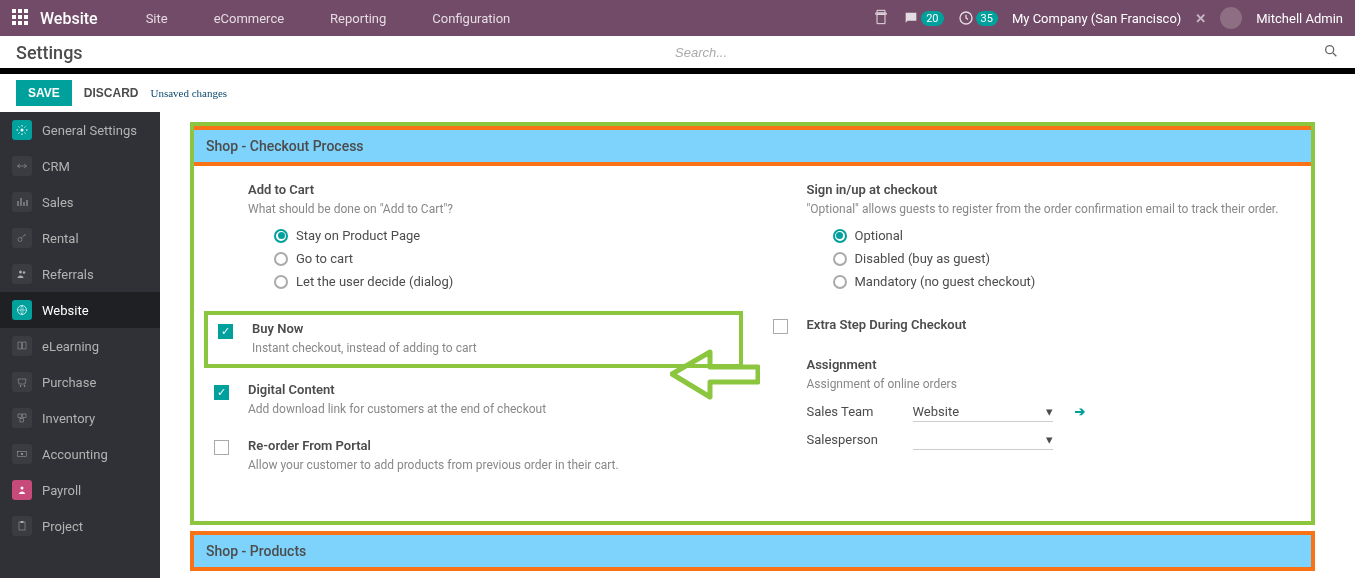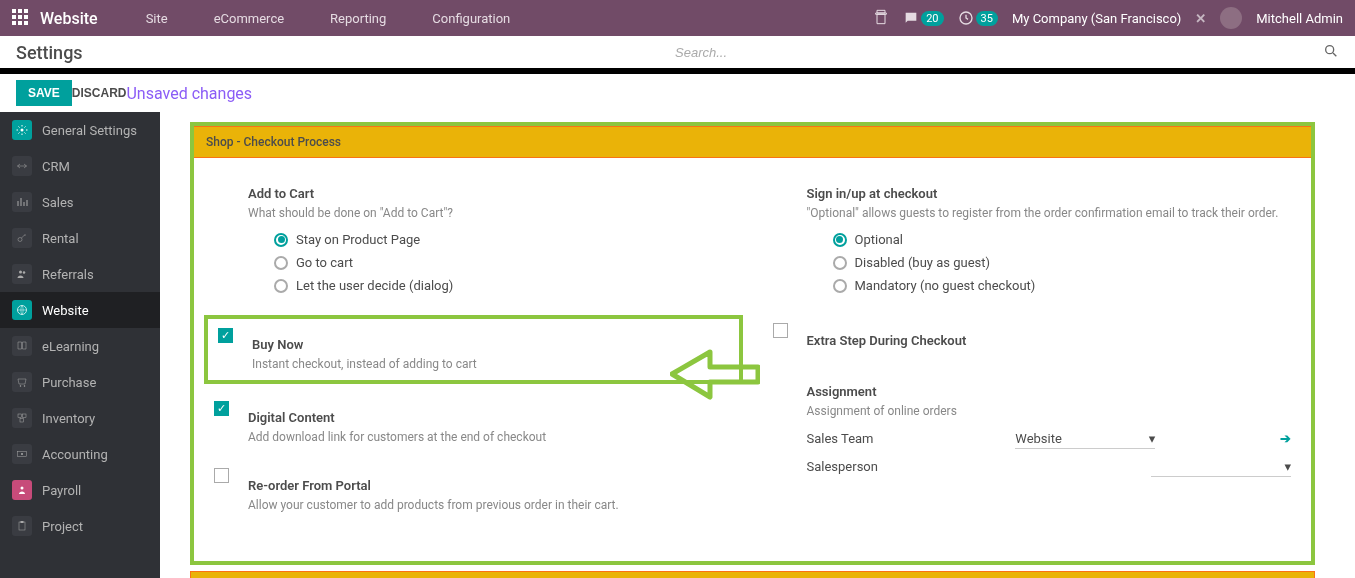--- a/index.html
+++ b/index.html
@@ -17,54 +17,54 @@
 .icon { width: 16px; height: 16px; fill: #e5dbe2; }
 .avatar { width: 22px; height: 22px; border-radius: 50%; background: #8d6e82; display:inline-block; }
 .company { cursor: pointer; }
 .tool-cross { font-weight: bold; opacity: .6; }
 .header2 { height: 38px; display: flex; align-items: center; padding: 0 16px; border-bottom: 6px solid #000000; }
 .header2 h1 { font-size: 18px; font-weight: 500; color: #4c4c4c; }
 .search-wrap { flex:1; display:flex; justify-content:flex-end; align-items:center; }
 .search-input { width: 640px; border: none; outline: none; font-size: 13px; color: #888; }
 .search-input::placeholder { color: #aaa; font-style: italic; }
 .search-icon { margin-left: 8px; }
-.actionbar { height: 38px; display:flex; align-items:center; padding: 0 16px; }
+.actionbar { height: 38px; display:flex; align-items:center; gap: 12px; padding: 0 16px; }
 .btn-save { background: #00a09d; color:#fff; border:none; padding: 6px 12px; font-weight:600; font-size: 12px; cursor:pointer; }
 .btn-discard { background:none; border:none; color:#4c4c4c; font-weight:600; font-size:12px; cursor:pointer; }
-.unsaved { color: #8b5cf6; font-size: 16px; }
+.unsaved { color: #0c4a6e; font-size: 11px; font-family: Liberation Serif, serif; }
 .main { display:flex; height: calc(578px - 36px - 38px - 38px); }
 .sidebar { width: 160px; background: #2f3136; overflow-y: auto; }
 .sidebar-item { display:flex; align-items:center; gap: 10px; padding: 8px 12px; color: #b3b3b3; cursor:pointer; font-size: 13px; }
 .sidebar-item.active { background: #1f2023; color: #fff; }
 .sidebar-item .sq { width: 20px; height: 20px; background: #5b5d63; border-radius: 3px; display:flex; align-items:center; justify-content:center; }
 .sidebar-item .sq.teal { background: #00a09d; }
 .sidebar-item .sq.pink { background: #c74b7a; }
 .sidebar-item .sq.dark { background: #3a3c42; }
 .sidebar-item .sq.green { background: #5aa03a; }
 .sq svg { width: 12px; height: 12px; fill: #fff; }
 .content { flex:1; overflow-y: auto; padding: 10px 40px 20px 30px; position: relative; }
 .highlight-box { border: 4px solid #8cc63f; padding: 0 0 10px 0; }
-.section-header { background: #eab308; border: 1px solid #f97316; padding: 8px 12px; font-size: 12px; font-weight: 500; color: #4c4c4c; }
+.section-header { background: #7dd3fc; border: 4px solid #f97316; padding: 8px 12px; font-size: 14px; font-weight: 500; color: #4c4c4c; }
 .section-header.inner { border-left:none; border-right:none; }
 .section-body { display:flex; padding: 16px 20px; gap: 40px; }
 .col { flex:1; }
 .setting { display:flex; gap: 16px; margin-bottom: 20px; }
 .setting .cb-col { width: 18px; padding-top: 2px; }
 .setting .txt { flex:1; }
-.stitle { font-weight: 600; color: #4c4c4c; margin-bottom: 4px; font-size: 13px; margin-top: 12px; }
+.stitle { font-weight: 600; color: #4c4c4c; margin-bottom: 4px; font-size: 13px; }
 .sdesc { color: #888; font-size: 12px; line-height: 1.45; }
 .radios { margin-top: 10px; padding-left: 26px; }
 .radio-row { display:flex; align-items:center; gap: 8px; margin-bottom: 8px; font-size: 13px; cursor:pointer; }
 .radio { width: 14px; height: 14px; border: 2px solid #aaa; border-radius: 50%; display:inline-flex; align-items:center; justify-content:center; }
 .radio.sel { border-color: #00a09d; }
 .radio.sel::after { content:""; width:7px; height:7px; background:#00a09d; border-radius:50%; }
 .cb { width: 15px; height: 15px; border: 1px solid #aaa; background:#fff; display:inline-flex; align-items:center; justify-content:center; cursor:pointer; }
 .cb.checked { background:#00a09d; border-color:#00a09d; }
 .cb.checked::after { content:"✓"; color:#fff; font-size:11px; line-height:1; }
-.field-row { display:flex; align-items:center; gap: 16px; margin-top: 8px; justify-content: space-between; }
+.field-row { display:flex; align-items:center; gap: 16px; margin-top: 8px; }
 .field-label { width: 90px; font-size: 13px; }
 .select-ish { border-bottom: 1px solid #ccc; width: 140px; font-size: 13px; padding: 2px 0; display:flex; justify-content:space-between; align-items:center; }
 .arrow-ext { color:#00a09d; font-weight:bold; margin-left:6px; }
 .buy-hl { border: 4px solid #8cc63f; padding: 6px 10px; margin: -6px -10px 14px -10px; }
 .big-arrow { position:absolute; left: 510px; top: 235px; }
 .big-arrow svg { width: 90px; height: 55px; }
 .section-header.plain { margin-top: 6px; }
 </style>
 </head>
 <body>

